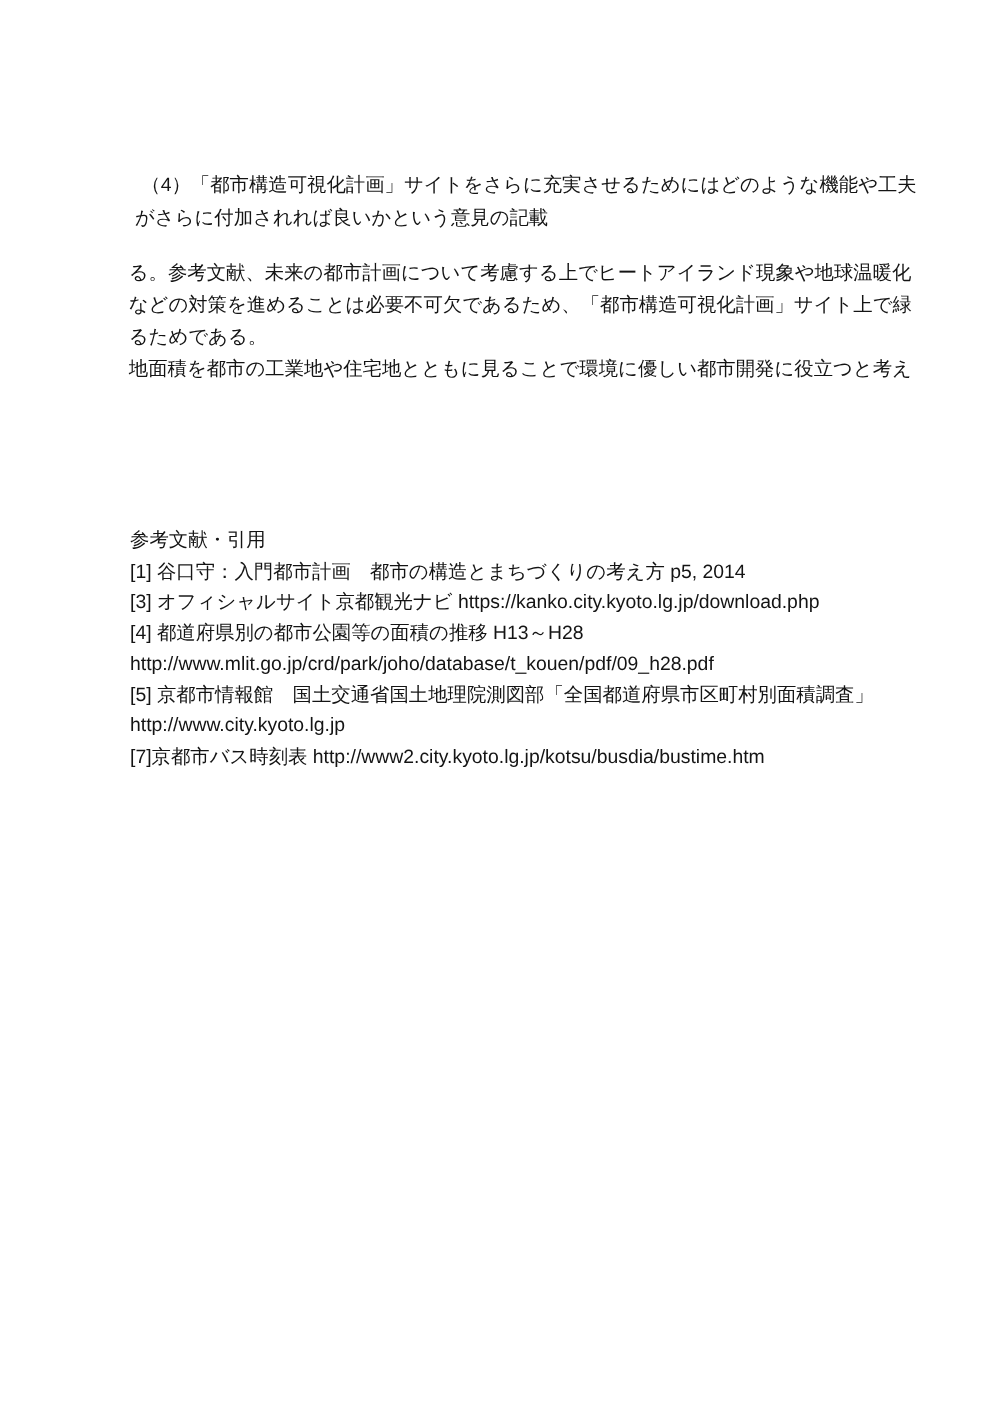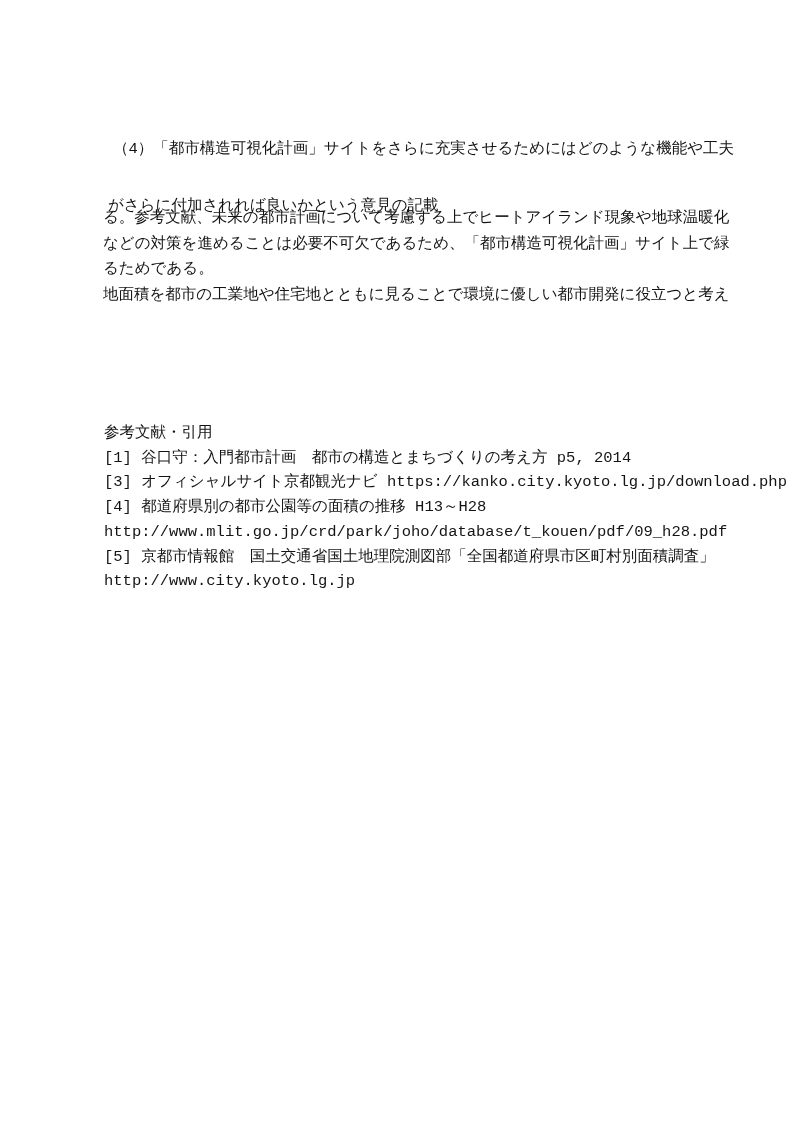--- a/index.html
+++ b/index.html
@@ -6,40 +6,39 @@
     margin: 0;
     padding: 0;
     background: #ffffff;
   }
   .page {
     position: relative;
     width: 800px;
     height: 1132px;
     background: #ffffff;
     color: #141414;
-    font-family: Liberation Mono, monospace;
+    font-family: Liberation Sans, sans-serif;
     font-size: 15.5px;
     overflow: hidden;
   }
   .line {
     white-space: nowrap;
   }
   .section-heading {
     position: absolute;
     top: 136px;
     left: 104px;
     width: 600px;
     line-height: 26px;
   }
   .section-heading .line.first {
     text-indent: 9px;
   }
   .section-heading .line.second {
     text-indent: 4px;
-    margin-top: 31px;
   }
   .body-paragraph {
     position: absolute;
     top: 206px;
     left: 103px;
     width: 600px;
     line-height: 25.5px;
   }
   .references {
     position: absolute;
@@ -70,15 +69,16 @@
   </div>
 
   <div class="references">
     <div class="ref-heading">参考文献・引用</div>
     <div class="line">[1] 谷口守：入門都市計画　都市の構造とまちづくりの考え方 p5, 2014</div>
     <div class="line">[3] オフィシャルサイト京都観光ナビ https://kanko.city.kyoto.lg.jp/download.php</div>
     <div class="line">[4] 都道府県別の都市公園等の面積の推移 H13～H28</div>
     <div class="line">http://www.mlit.go.jp/crd/park/joho/database/t_kouen/pdf/09_h28.pdf</div>
     <div class="line">[5] 京都市情報館　国土交通省国土地理院測図部「全国都道府県市区町村別面積調査」</div>
     <div class="line">http://www.city.kyoto.lg.jp</div>
+    <div class="line">[7]京都市バス時刻表 http://www2.city.kyoto.lg.jp/kotsu/busdia/bustime.htm</div>
   </div>
 
 </div>
 
 </body></html>

